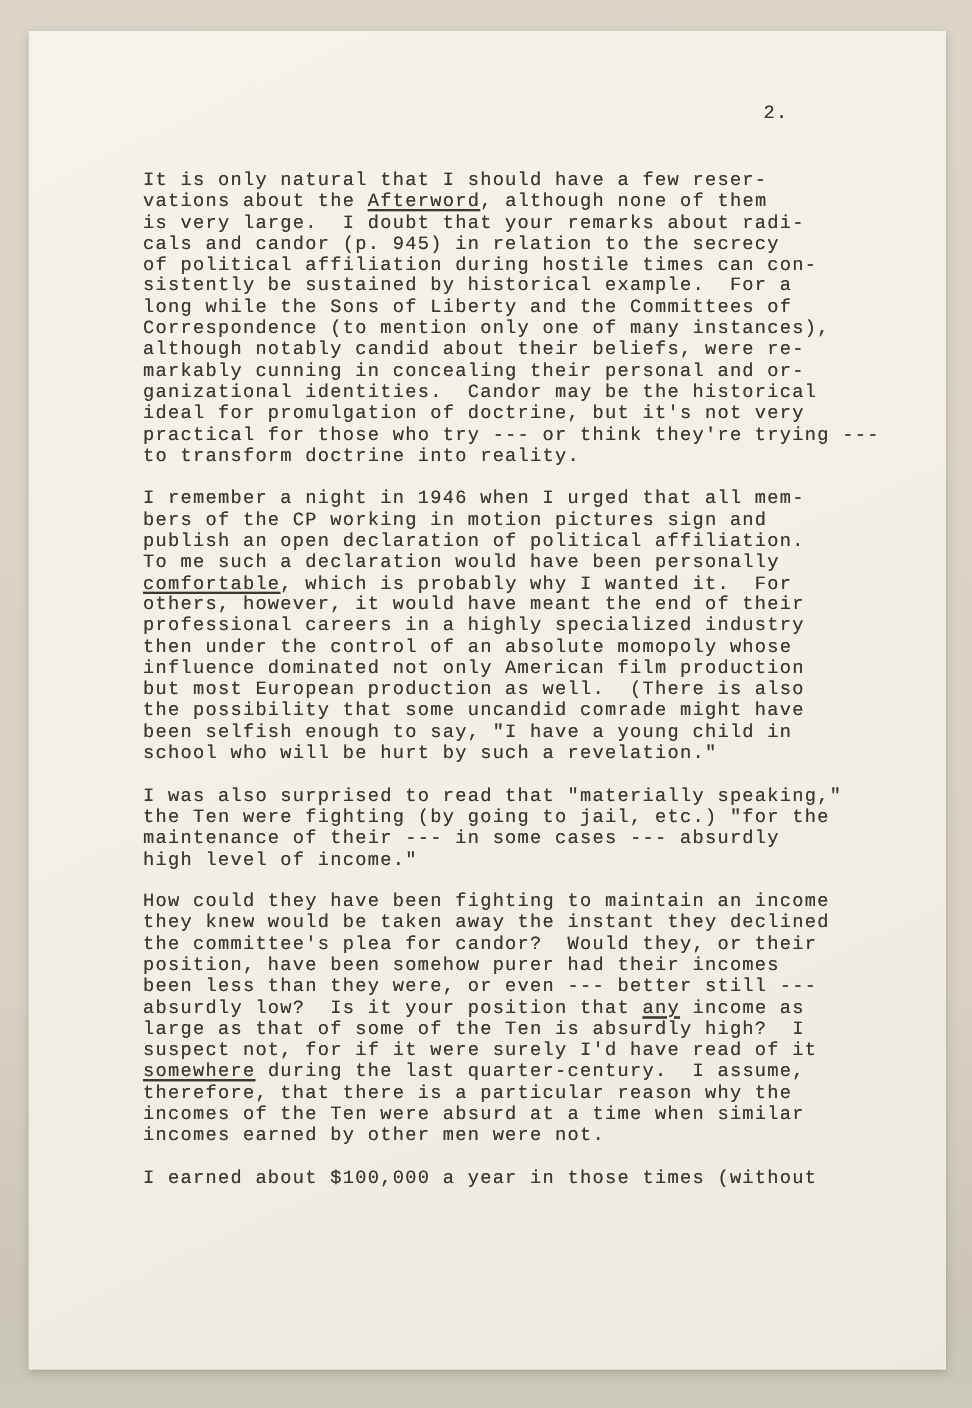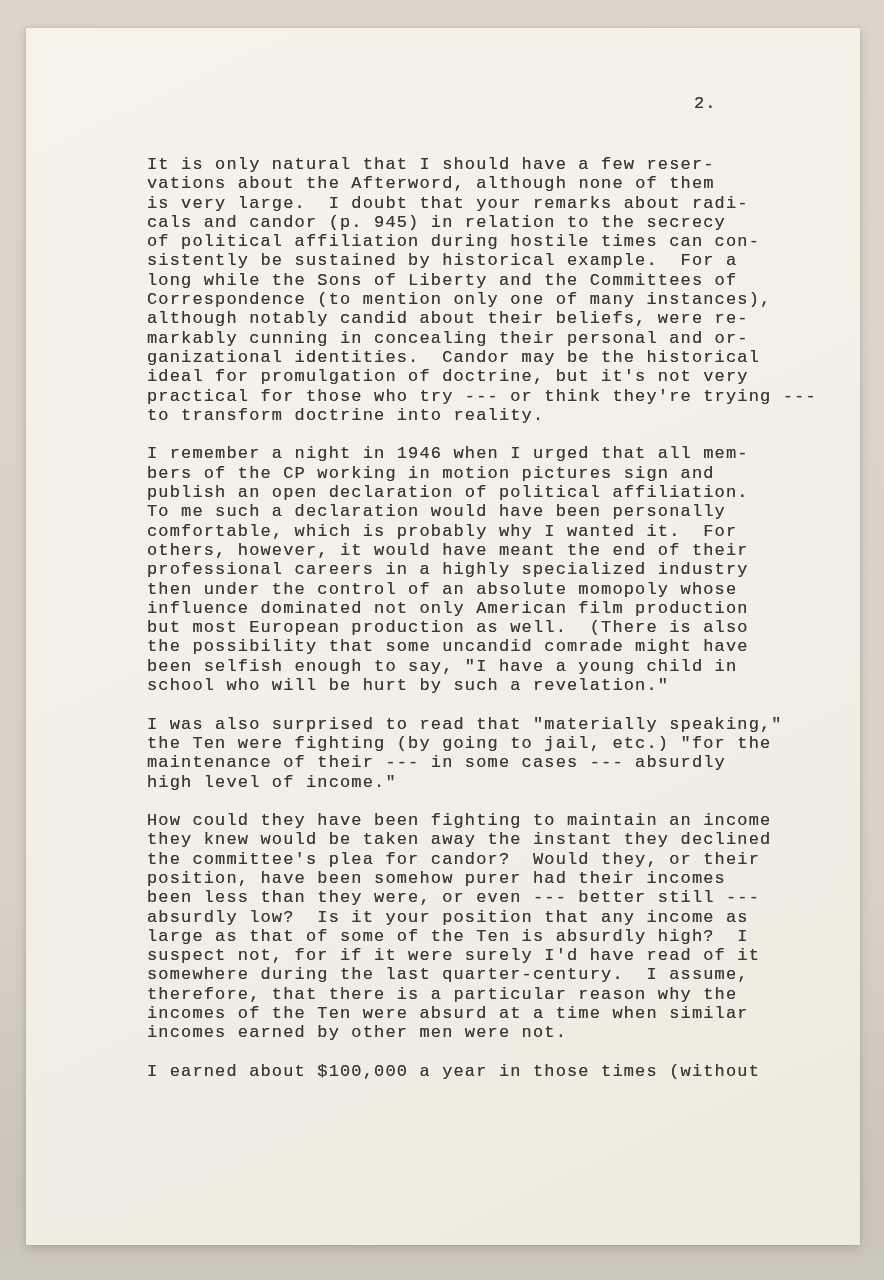--- a/index.html
+++ b/index.html
@@ -31,30 +31,31 @@
     white-space: pre;
     text-shadow: 0 0 0.5px rgba(59, 56, 51, 0.75);
   }
   .page-number {
     position: absolute;
     left: 668px;
     top: 66px;
   }
   .letter-body {
     position: absolute;
-    left: 121px;
+    left: 104px;
     top: 127px;
   }
   .paragraph {
     margin: 0 0 19.3px 0;
   }
   .line {
     height: 19.3px;
   }
   .seg.u {
+    text-decoration: underline;
     text-underline-offset: 3px;
     text-decoration-thickness: 1.5px;
   }
 </style>
 </head>
 <body>
 
 <div class="paper">
   <div class="typed page-number">2.</div>
   <div class="typed letter-body"><div class="paragraph"><div class="line"><span class="seg">It is only natural that I should have a few reser-</span></div><div class="line"><span class="seg">vations about the </span><span class="seg u">Afterword</span><span class="seg">, although none of them</span></div><div class="line"><span class="seg">is very large.  I doubt that your remarks about radi-</span></div><div class="line"><span class="seg">cals and candor (p. 945) in relation to the secrecy</span></div><div class="line"><span class="seg">of political affiliation during hostile times can con-</span></div><div class="line"><span class="seg">sistently be sustained by historical example.  For a</span></div><div class="line"><span class="seg">long while the Sons of Liberty and the Committees of</span></div><div class="line"><span class="seg">Correspondence (to mention only one of many instances),</span></div><div class="line"><span class="seg">although notably candid about their beliefs, were re-</span></div><div class="line"><span class="seg">markably cunning in concealing their personal and or-</span></div><div class="line"><span class="seg">ganizational identities.  Candor may be the historical</span></div><div class="line"><span class="seg">ideal for promulgation of doctrine, but it's not very</span></div><div class="line"><span class="seg">practical for those who try --- or think they're trying ---</span></div><div class="line"><span class="seg">to transform doctrine into reality.</span></div></div><div class="paragraph"><div class="line"><span class="seg">I remember a night in 1946 when I urged that all mem-</span></div><div class="line"><span class="seg">bers of the CP working in motion pictures sign and</span></div><div class="line"><span class="seg">publish an open declaration of political affiliation.</span></div><div class="line"><span class="seg">To me such a declaration would have been personally</span></div><div class="line"><span class="seg u">comfortable</span><span class="seg">, which is probably why I wanted it.  For</span></div><div class="line"><span class="seg">others, however, it would have meant the end of their</span></div><div class="line"><span class="seg">professional careers in a highly specialized industry</span></div><div class="line"><span class="seg">then under the control of an absolute momopoly whose</span></div><div class="line"><span class="seg">influence dominated not only American film production</span></div><div class="line"><span class="seg">but most European production as well.  (There is also</span></div><div class="line"><span class="seg">the possibility that some uncandid comrade might have</span></div><div class="line"><span class="seg">been selfish enough to say, "I have a young child in</span></div><div class="line"><span class="seg">school who will be hurt by such a revelation."</span></div></div><div class="paragraph"><div class="line"><span class="seg">I was also surprised to read that "materially speaking,"</span></div><div class="line"><span class="seg">the Ten were fighting (by going to jail, etc.) "for the</span></div><div class="line"><span class="seg">maintenance of their --- in some cases --- absurdly</span></div><div class="line"><span class="seg">high level of income."</span></div></div><div class="paragraph"><div class="line"><span class="seg">How could they have been fighting to maintain an income</span></div><div class="line"><span class="seg">they knew would be taken away the instant they declined</span></div><div class="line"><span class="seg">the committee's plea for candor?  Would they, or their</span></div><div class="line"><span class="seg">position, have been somehow purer had their incomes</span></div><div class="line"><span class="seg">been less than they were, or even --- better still ---</span></div><div class="line"><span class="seg">absurdly low?  Is it your position that </span><span class="seg u">any</span><span class="seg"> income as</span></div><div class="line"><span class="seg">large as that of some of the Ten is absurdly high?  I</span></div><div class="line"><span class="seg">suspect not, for if it were surely I'd have read of it</span></div><div class="line"><span class="seg u">somewhere</span><span class="seg"> during the last quarter-century.  I assume,</span></div><div class="line"><span class="seg">therefore, that there is a particular reason why the</span></div><div class="line"><span class="seg">incomes of the Ten were absurd at a time when similar</span></div><div class="line"><span class="seg">incomes earned by other men were not.</span></div></div><div class="paragraph"><div class="line"><span class="seg">I earned about $100,000 a year in those times (without</span></div></div></div>

